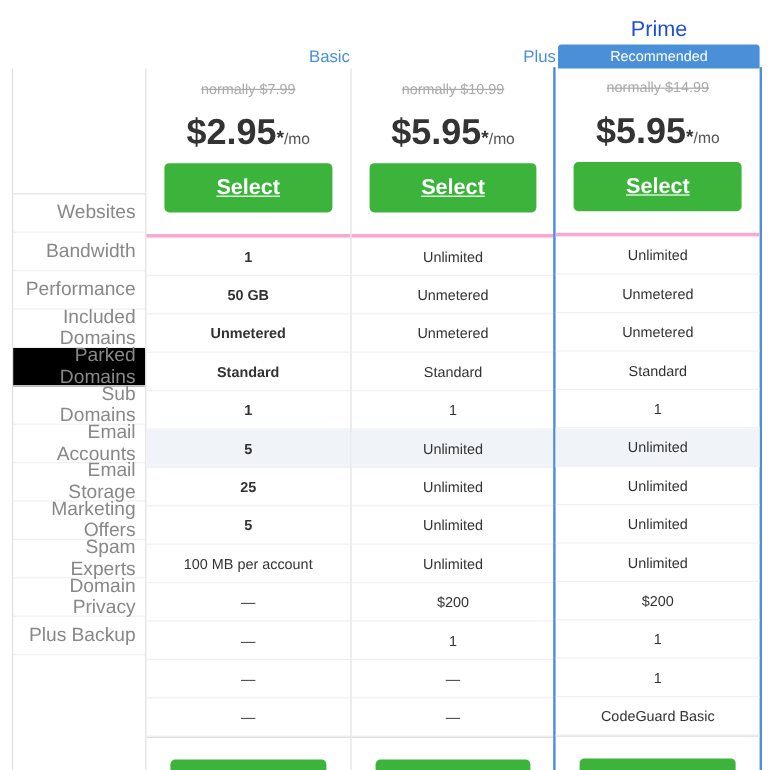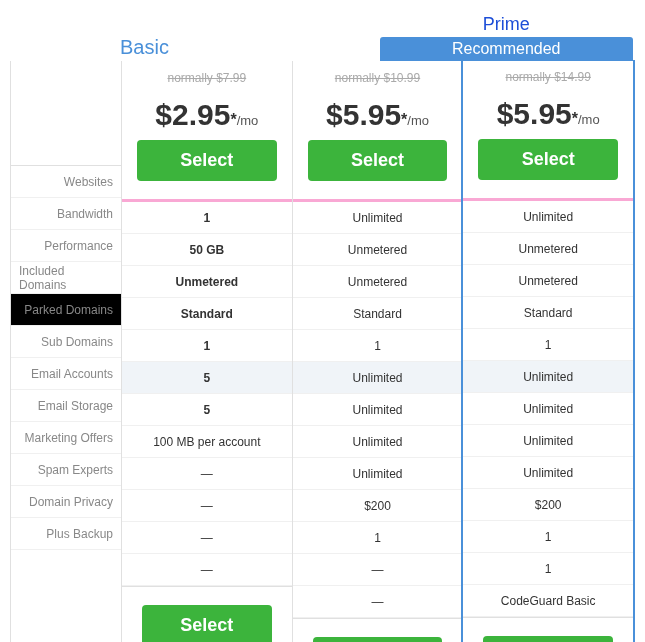--- a/index.html
+++ b/index.html
@@ -14,44 +14,44 @@
       padding: 10px;
     }
     .pricing-table {
       width: 625px;
       display: flex;
       flex-direction: column;
     }
     .recommended-badge {
       background: #4a90d9;
       color: #fff;
-      font-size: 16px;
+      font-size: 12px;
       text-align: center;
       padding: 3px 0;
       border-radius: 3px 3px 0 0;
       margin: 0 2px;
     }
     .main-content {
       display: flex;
       border: 1px solid #e0e0e0;
       border-top: none;
     }
     .feature-labels {
       width: 110px;
       display: flex;
       flex-direction: column;
     }
     .price-spacer {
       height: 105px;
       border-bottom: 1px solid #e0e0e0;
     }
     .feature-label {
-      font-size: 12px;
+      font-size: 16px;
       color: #888;
-      text-align: left;
+      text-align: right;
       padding: 6px 8px;
       border-bottom: 1px solid #f0f0f0;
       display: flex;
       align-items: center;
       justify-content: flex-end;
       height: 32px;
     }
     .feature-label.shaded {
       background: #000000;
     }
@@ -99,20 +99,21 @@
       background: #3cb43c;
       color: #fff;
       border: none;
       border-radius: 4px;
       font-size: 18px;
       font-weight: bold;
       padding: 10px 12px;
       margin: 8px 10px 10px;
       cursor: pointer;
       width: calc(100% - 20px);
+      text-decoration: underline;
     }
     .feature-cell {
       font-size: 12px;
       color: #333;
       padding: 0 5px;
       border-bottom: 1px solid #f0f0f0;
       height: 32px;
       display: flex;
       align-items: center;
       justify-content: center;
@@ -127,22 +128,22 @@
       padding: 10px;
       border-top: 1px solid #e0e0e0;
     }
     .top-prime-header {
       display: flex;
       margin-left: 110px;
       align-items: flex-end;
     }
     .basic-plus-header {
       flex: 1;
-      text-align: left;
-      font-size: 20px;
+      text-align: right;
+      font-size: 14px;
       color: #4a90d9;
       padding: 6px 0 2px;
     }
     .prime-header-col {
       flex: 1;
       display: flex;
       flex-direction: column;
     }
     .prime-label {
       text-align: center;
@@ -151,20 +152,21 @@
       padding: 4px 0 2px;
     }
   </style>
 </head>
 <body>
 
 <div class="pricing-table">
 
   <div class="top-prime-header">
     <div class="basic-plus-header">Basic</div>
+    <div class="basic-plus-header">Plus</div>
     <div class="prime-header-col">
       <div class="prime-label">Prime</div>
       <div class="recommended-badge">Recommended</div>
     </div>
   </div>
 
   <div class="main-content">
 
     <div class="feature-labels">
       <div class="price-spacer"></div>
@@ -191,20 +193,21 @@
         </div>
         <button class="select-btn">Select</button>
       </div>
 
       <div class="feature-cell bold-val">1</div>
       <div class="feature-cell bold-val">50 GB</div>
       <div class="feature-cell bold-val">Unmetered</div>
       <div class="feature-cell bold-val">Standard</div>
       <div class="feature-cell bold-val">1</div>
       <div class="feature-cell bold-val shaded">5</div>
+      <div class="feature-cell bold-val">25</div>
       <div class="feature-cell bold-val">5</div>
       <div class="feature-cell">100 MB per account</div>
       <div class="feature-cell">—</div>
       <div class="feature-cell">—</div>
       <div class="feature-cell">—</div>
       <div class="feature-cell">—</div>
       <div class="bottom-select-area">
         <button class="select-btn">Select</button>
       </div>
     </div>

